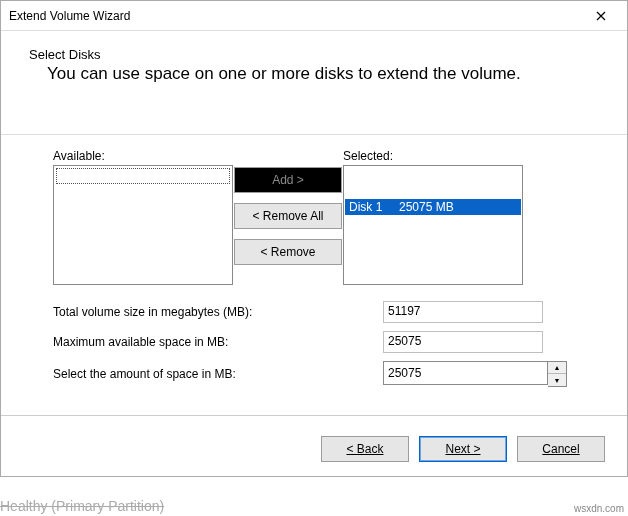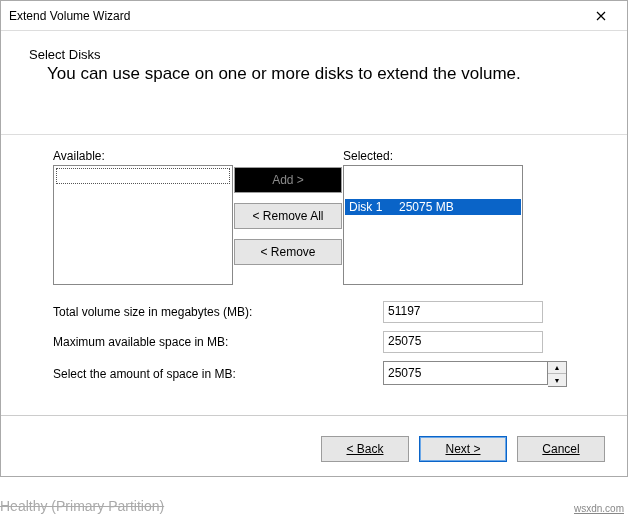--- a/index.html
+++ b/index.html
@@ -173,21 +173,20 @@
   .navbtn.default {
     border: 1px solid #0a64c8;
     box-shadow: inset 0 0 0 1px #6aa7e8;
   }
   .watermark {
     position: absolute;
     right: 4px;
     bottom: 2px;
     font-size: 10px;
     color: #888;
-    text-decoration: underline;
   }
   .healthy {
     position: absolute;
     left: 0;
     bottom: 2px;
     font-size: 14px;
     color: #aaa;
     text-decoration: line-through;
   }
 </style>

